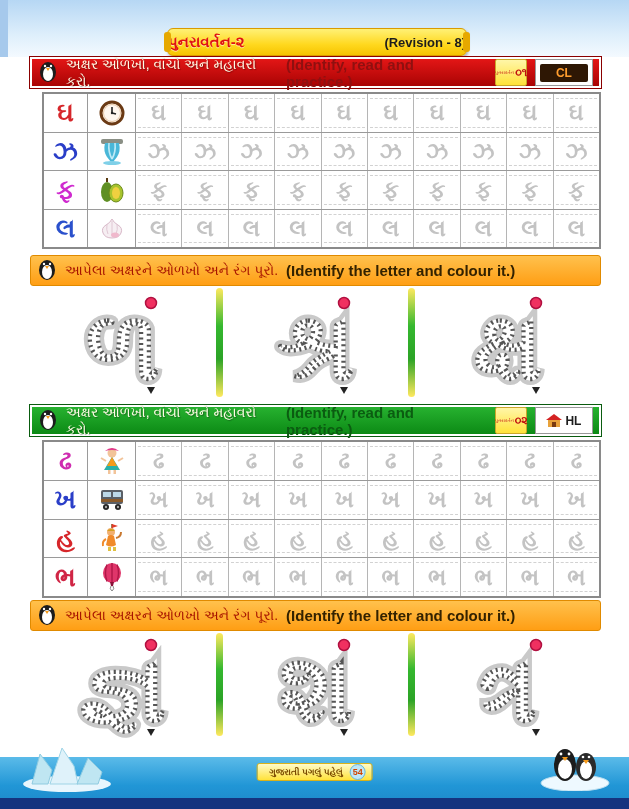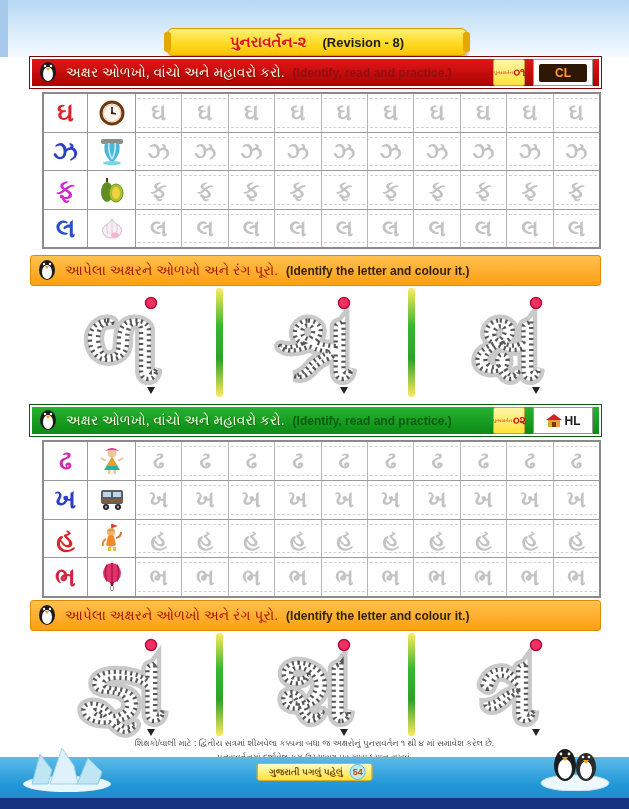--- a/index.html
+++ b/index.html
@@ -6,38 +6,38 @@
   .page{position:relative;width:629px;height:809px;margin:0 auto;background:#ffffff;
         overflow:hidden;font-family:"Liberation Sans",sans-serif;}
   .sky{position:absolute;top:0;left:0;right:0;height:57px;
        background:linear-gradient(#b6d7f4,#ddeefb 60%,#f4faff);}
   .left-strip{position:absolute;top:0;left:0;width:8px;height:57px;background:#a6c9ec;}
 
   
   .title-plaque{position:absolute;top:28px;left:167px;width:298px;height:26px;
     background:linear-gradient(#fff176,#ffd81e 60%,#f6c400);
     border:1px solid #d99b00;border-radius:6px;box-shadow:1px 2px 3px rgba(0,0,0,.3);
-    display:flex;align-items:center;justify-content:center;gap:16px;}
+    display:flex;align-items:center;justify-content:space-between;gap:16px;}
   .title-plaque::before,.title-plaque::after{content:"";position:absolute;top:3px;width:7px;height:20px;
     background:#e6a800;border-radius:3px;}
   .title-plaque::before{left:-4px;} .title-plaque::after{right:-4px;}
   .title-gu{color:#e01212;font-weight:bold;font-size:15px;text-shadow:0 1px 0 #fff8;}
   .title-en{color:#1d1d1d;font-weight:bold;font-size:13px;}
 
   
   .banner{position:absolute;left:30px;width:571px;height:31px;display:flex;align-items:center;
           box-sizing:border-box;padding:0 6px;gap:8px;}
   .banner-red{top:57px;background:linear-gradient(#e31616,#a90404);border:2px solid #fff;
               outline:1px solid #8a0000;}
   .banner-green{top:405px;background:linear-gradient(#27b230,#0c8a15);border:2px solid #fff;
               outline:1px solid #0a5c0f;}
   .banner-yellow{background:linear-gradient(#ffc14d,#ff9e14);border:1px solid #e08a00;border-radius:3px;}
   .banner-yellow.b1{top:255px;} .banner-yellow.b2{top:600px;}
   .banner-gu{font-weight:normal;font-size:14px;}
-  .banner-en{font-weight:bold;font-size:12px;}
+  .banner-en{font-weight:bold;font-size:15px;}
   .banner-red .banner-gu,.banner-green .banner-gu{color:#fffbe6;text-shadow:1px 1px 1px #00000055;}
   .banner-red .banner-en{color:#8f1010;} .banner-green .banner-en{color:#0b5c11;}
   .banner-yellow .banner-gu{color:#a81500;} .banner-yellow .banner-en{color:#332200;}
   .spacer{flex:1;}
   .badge{width:30px;height:25px;background:linear-gradient(#fff6a8,#ffe23a);border:1px solid #caa62a;
          border-radius:2px;display:flex;flex-direction:row;align-items:center;justify-content:center;line-height:1;}
   .badge-label{font-size:5px;color:#c01010;transform:scale(.9);white-space:nowrap;}
   .badge-num{font-size:11px;font-weight:bold;color:#c01010;}
   .logo-box{width:58px;height:25px;background:#fff;border:1px solid #999;display:flex;
             align-items:center;justify-content:center;gap:3px;}
@@ -409,24 +409,20 @@
       <div class="big-cell">
         <svg width="160" height="112" viewBox="0 0 160 112">
           <text x="80" y="92" text-anchor="middle" font-size="95" font-weight="bold" fill="#ffffff" stroke="#c9c9c9" stroke-width="9" paint-order="stroke" font-family="Liberation Sans, sans-serif">ત્ર</text>
           <text x="80" y="92" text-anchor="middle" font-size="95" font-weight="bold" fill="none" stroke="#555" stroke-width="1.3" stroke-dasharray="2,3.5" font-family="Liberation Sans, sans-serif">ત્ર</text>
           <circle cx="108" cy="16" r="5.5" fill="#f03060" stroke="#b01040" stroke-width="1.5"></circle>
           <polygon points="104,100 112,100 108,107" fill="#222"></polygon>
         </svg>
       </div>
     </div>
 
-  <div class="notes">
-    <div>શિક્ષકો/વાલી માટે : દ્વિતીય સત્રમાં શીખવેલા કક્કાના બધા જ અક્ષરોનું પુનરાવર્તન ૧ થી ૪ માં સમાવેશ કરેલ છે.</div>
-    <div>પુનરાવર્તનમાં દર્શાવેલ ક્રમ-ઉચ્ચારણ પર ખાસ ધ્યાન રાખવું.</div>
-  </div>
 
   <div class="water"></div>
   <div class="deep-bar"></div>
 
   <div class="scene icebergs">
     <svg width="95" height="52" viewBox="0 0 95 52">
       <ellipse cx="45" cy="44" rx="44" ry="8" fill="#e8f6fd"></ellipse>
       <polygon points="10,44 18,14 30,30 26,44" fill="#bfe6f2" stroke="#8fcbe0"></polygon>
       <polygon points="28,44 40,8 52,26 56,44" fill="#dff2fa" stroke="#9fd4e6"></polygon>
       <polygon points="55,44 66,18 80,32 76,44" fill="#bfe6f2" stroke="#8fcbe0"></polygon>

